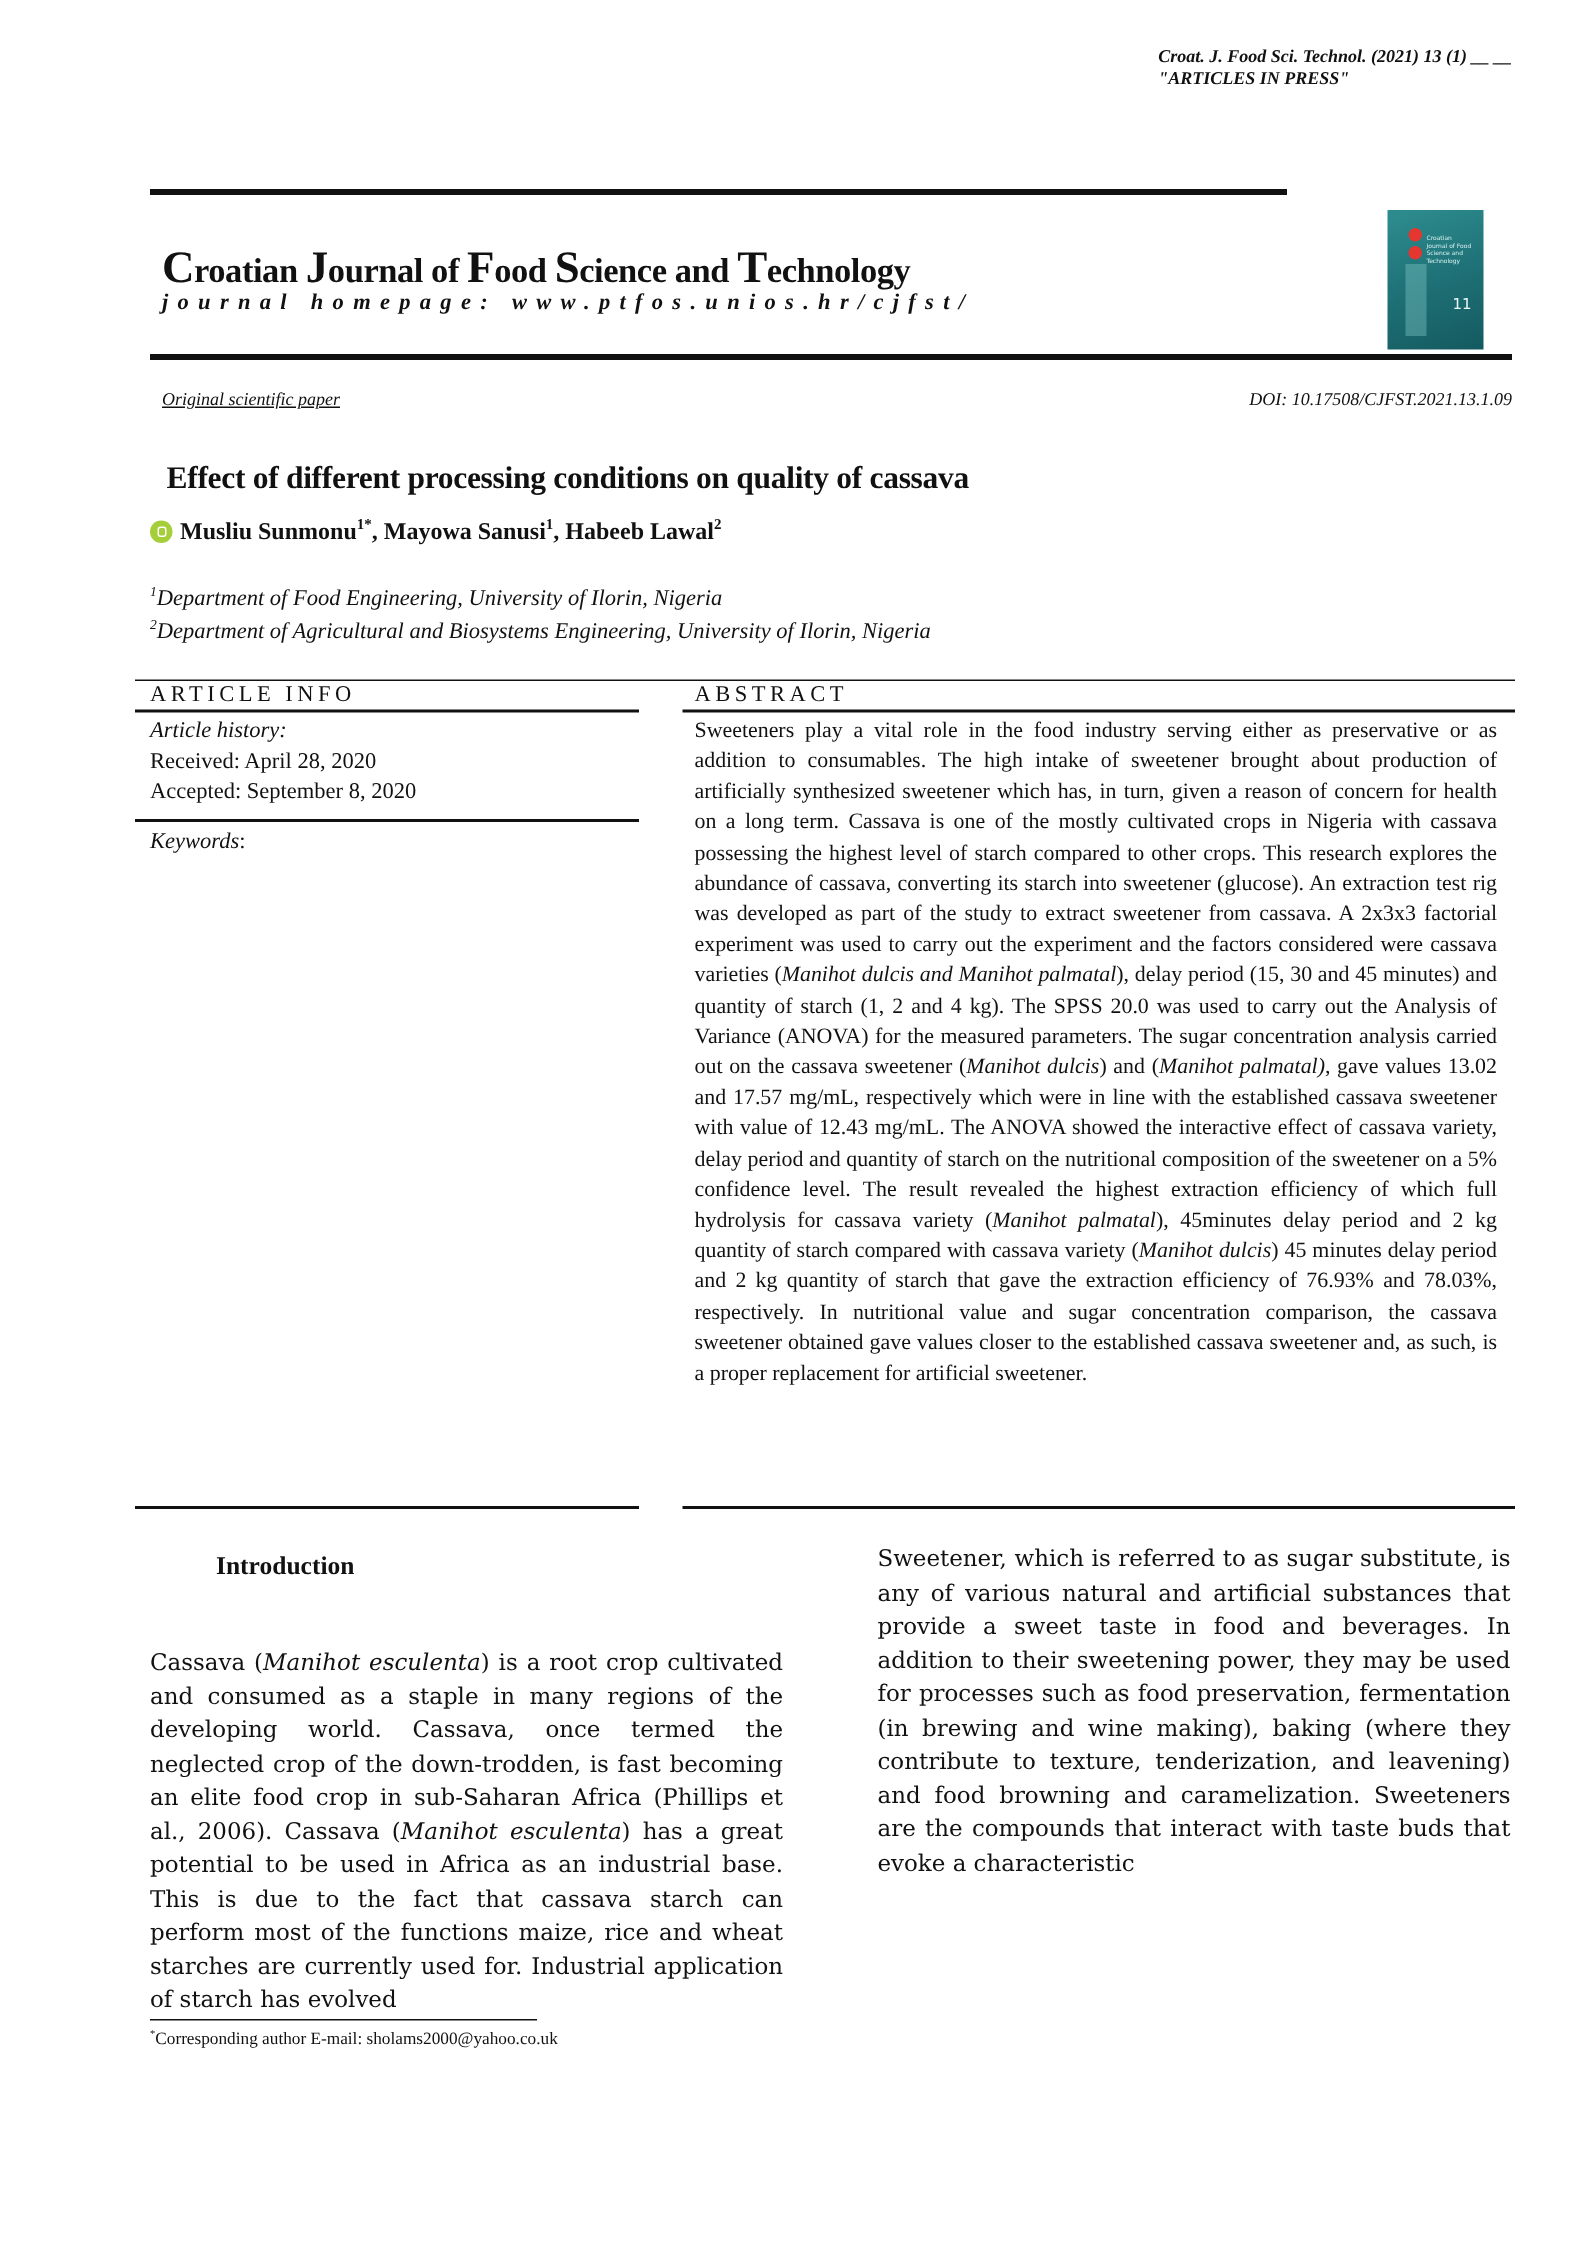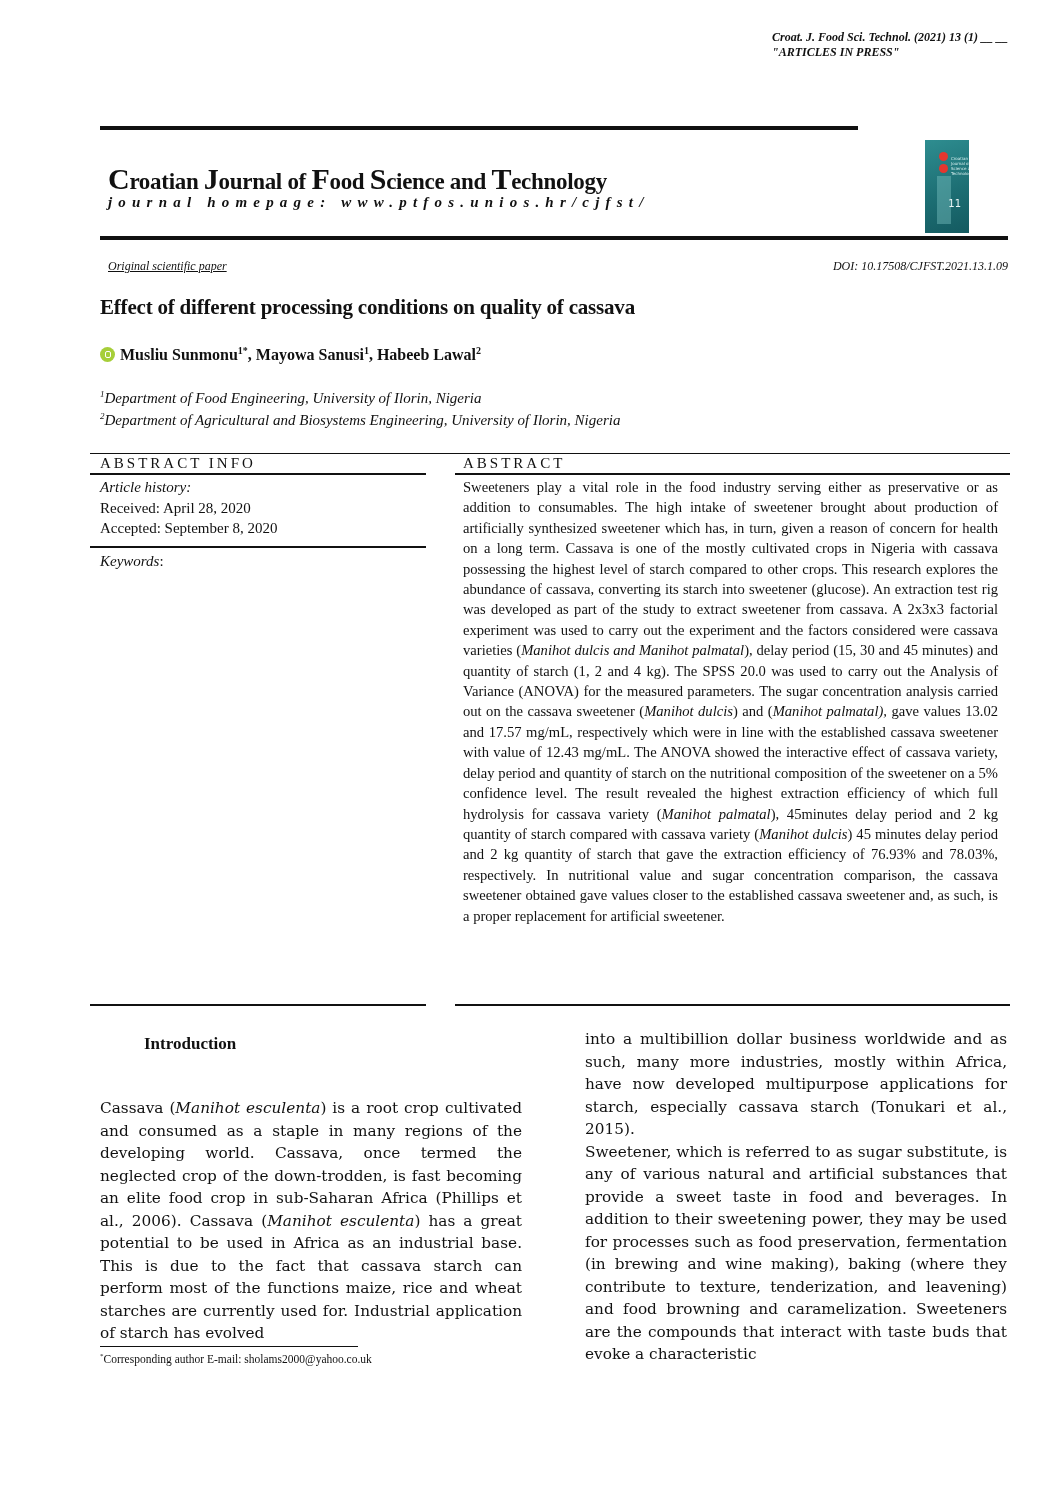--- a/index.html
+++ b/index.html
@@ -7,21 +7,21 @@
          font-family: "Liberation Serif", "DejaVu Serif", serif; color: #111; }
   .abs { position: absolute; }
 
   .running-head { right: 50px; top: 30px; text-align: left; font-style: italic; font-weight: bold; font-size: 12px; line-height: 15px; }
 
   .top-rule { left: 100px; top: 126px; width: 758px; height: 4px; background: #111; }
   .journal-title { left: 108px; top: 162px; font-weight: bold; font-size: 23px; letter-spacing: -0.3px; }
   .journal-title .cap { font-size: 30px; }
   .homepage { left: 108px; top: 194px; font-style: italic; font-weight: bold; font-size: 15px; letter-spacing: 6.2px; }
 
-  .cover { left: 925px; top: 140px; width: 44px; height: 93px; background: linear-gradient(160deg,#2e8d90 0%,#1d6f74 55%,#145a60 100%); overflow: hidden; }
+  .cover { left: 925px; top: 140px; width: 44px; height: 93px; background: linear-gradient(160deg,#2e8d90 0%,#1d6f74 55%,#145a60 100%); overflow: hidden; padding-left: 20px; }
   .cover .dot1 { position:absolute; left:14px; top:12px; width:9px; height:9px; border-radius:50%; background:#e5362f; }
   .cover .dot2 { position:absolute; left:14px; top:24px; width:9px; height:9px; border-radius:50%; background:#e5362f; }
   .cover .lines { position:absolute; left:26px; top:16px; width:30px; color:#d5efef; font-size:4px; line-height:5px; font-family:"DejaVu Sans", sans-serif; }
   .cover .vol { position:absolute; right:8px; top:58px; color:#e9f6f6; font-size:10px; font-family:"DejaVu Sans", sans-serif; }
   .cover .fig { position:absolute; left:12px; top:36px; width:14px; height:48px; background:rgba(120,190,190,0.45); }
 
   .bottom-rule { left: 100px; top: 236px; width: 908px; height: 4px; background: #111; }
 
   .paper-type { left: 108px; top: 259px; font-style: italic; font-size: 12px; text-decoration: underline; }
   .doi { right: 50px; top: 259px; font-style: italic; font-size: 12px; }
@@ -83,38 +83,38 @@
   <div class="lines">Croatian Journal of Food Science and Technology</div>
   <div class="fig"></div>
   <div class="vol">11</div>
 </div>
 
 <div class="abs bottom-rule"></div>
 
 <div class="abs paper-type">Original scientific paper</div>
 <div class="abs doi">DOI: 10.17508/CJFST.2021.13.1.09</div>
 
-<h1 class="abs article-title" style="margin:0">Effect of different processing conditions on quality of cassava</h1>
+<h1 class="abs article-title" style="margin:11px">Effect of different processing conditions on quality of cassava</h1>
 
 <div class="abs authors">
   <span class="orcid">
       <span></span>
     </span>
   <span id="author-names"><span>Musliu Sunmonu<sup>1*</sup></span>, <span>Mayowa Sanusi<sup>1</sup></span>, <span>Habeeb Lawal<sup>2</sup></span></span>
 </div>
 
 <div class="abs affil" style="top:389px">
   <sup>1</sup><span>Department of Food Engineering, University of Ilorin, Nigeria</span>
 </div>
 <div class="abs affil" style="top:411px">
   <sup>2</sup><span>Department of Agricultural and Biosystems Engineering, University of Ilorin, Nigeria</span>
 </div>
 
 <div class="abs info-rule-top"></div>
-<div class="abs sec-head info-head">ABSTRACT INFO</div>
+<div class="abs sec-head info-head">ARTICLE INFO</div>
 <div class="abs sec-head abstract-head">ABSTRACT</div>
 <div class="abs info-rule-mid"></div>
 <div class="abs abs-rule-mid"></div>
 
 <div class="abs info-block" style="top:477px">
   <div class="it">Article history:</div>
   <div>Received: April 28, 2020</div>
   <div>Accepted: September 8, 2020</div>
 </div>
 <div class="abs kw-rule"></div>
@@ -125,20 +125,19 @@
 <div class="abs abstract-text" id="abstract-text">Sweeteners play a vital role in the food industry serving either as preservative or as addition to consumables. The high intake of sweetener brought about production of artificially synthesized sweetener which has, in turn, given a reason of concern for health on a long term. Cassava is one of the mostly cultivated crops in Nigeria with cassava possessing the highest level of starch compared to other crops. This research explores the abundance of cassava, converting its starch into sweetener (glucose). An extraction test rig was developed as part of the study to extract sweetener from cassava. A 2x3x3 factorial experiment was used to carry out the experiment and the factors considered were cassava varieties (<i>Manihot dulcis and Manihot palmatal</i>), delay period (15, 30 and 45 minutes) and quantity of starch (1, 2 and 4 kg). The SPSS 20.0 was used to carry out the Analysis of Variance (ANOVA) for the measured parameters. The sugar concentration analysis carried out on the cassava sweetener (<i>Manihot dulcis</i>) and (<i>Manihot palmatal),</i> gave values 13.02 and 17.57 mg/mL, respectively  which were in line with the established cassava sweetener with value of 12.43 mg/mL. The ANOVA showed the interactive effect of cassava variety, delay period and quantity of starch on the nutritional composition of the sweetener on a 5% confidence level. The result revealed the highest extraction efficiency of which full hydrolysis for cassava variety (<i>Manihot palmatal</i>), 45minutes delay period and 2 kg quantity of starch compared with cassava variety (<i>Manihot dulcis</i>) 45 minutes delay period and 2 kg quantity of starch that gave the extraction efficiency of 76.93% and 78.03%, respectively. In nutritional value and sugar concentration comparison, the cassava sweetener obtained gave values closer to the established cassava sweetener and, as such, is a proper replacement for artificial sweetener.</div>
 
 <div class="abs info-rule-bot"></div>
 <div class="abs abs-rule-bot"></div>
 
 <div class="abs intro-head">Introduction</div>
 <div class="abs col col-left" id="intro-left">
     <p>Cassava (<i>Manihot esculenta</i>) is a root crop cultivated and consumed as a staple in many regions of the developing world. Cassava, once termed the neglected crop of the down-trodden, is fast becoming an elite food crop in sub-Saharan Africa (Phillips et al., 2006). Cassava (<i>Manihot esculenta</i>) has a great potential to be used in Africa as an industrial base. This is due to the fact that cassava starch can perform most of the functions maize, rice and wheat starches are currently used for.  Industrial application of starch has evolved</p>
   </div>
 <div class="abs col col-right" id="intro-right">
-    <p>into a multibillion dollar business worldwide and as such, many more industries, mostly within Africa, have now developed multipurpose applications for starch, especially cassava starch (Tonukari et al., 2015).</p>
     <p>Sweetener, which is referred to as sugar substitute, is any of various natural and artificial substances that provide a sweet taste in food and beverages. In addition to their sweetening power, they may be used for processes such as food preservation, fermentation (in brewing and wine making), baking (where they contribute to texture, tenderization, and leavening) and food browning and caramelization. Sweeteners are the compounds that interact with taste buds that evoke a characteristic</p>
   </div>
 
 <div class="abs foot-rule"></div>
 <div class="abs footnote">
   <sup>*</sup><span>Corresponding author E-mail: sholams2000@yahoo.co.uk</span>
 </div>
 
 </body></html>

